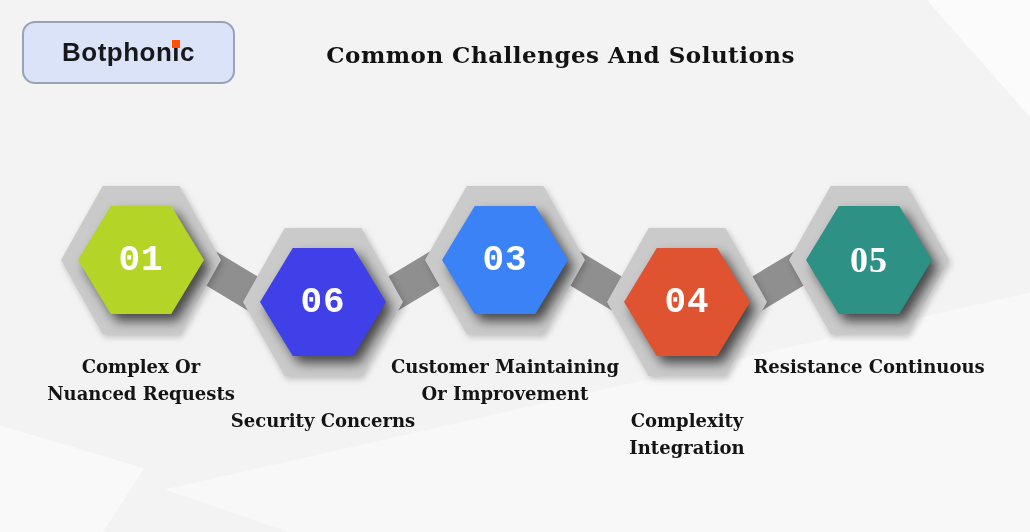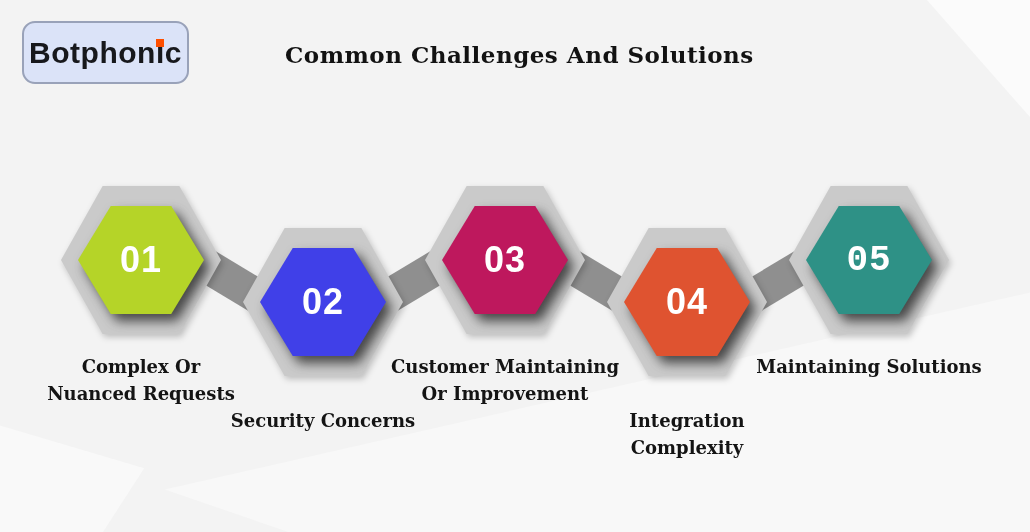--- a/index.html
+++ b/index.html
@@ -13,39 +13,39 @@
 
   
   .bg-shape { position:absolute; inset:0; pointer-events:none; }
   .bg-tr { background:#fbfbfb; clip-path:polygon(90% 0, 100% 0, 100% 22%); }
   .bg-br { background:#f8f8f8; clip-path:polygon(100% 55%, 100% 100%, 28% 100%, 16% 92%); }
   .bg-bl { background:#f9f9f9; clip-path:polygon(0 80%, 14% 88%, 10% 100%, 0 100%); }
 
   
   .logo {
     position:absolute; left:22px; top:21px;
-    width:167px; height:63px;
+    width:213px; height:63px;
     background:#dbe3f8;
     border:2px solid #99a2b9;
     border-radius:13px;
     display:flex; align-items:center; justify-content:center;
     font-family:"Liberation Sans", sans-serif;
-    font-weight:700; font-size:30px; color:#17181c;
+    font-weight:700; font-size:26px; color:#17181c;
     letter-spacing:0.5px;
   }
   .logo-i { position:relative; }
   .logo-i::before {
     content:""; position:absolute; top:3px; left:0px;
     width:8px; height:8px; background:#ff4f00;
   }
 
   
   .title {
     position:absolute; top:41px; left:285px; width:510px;
-    text-align:left;
+    text-align:right;
     font-size:23px; font-weight:700; color:#121212;
     letter-spacing:0.5px;
   }
 
   
   .connector {
     position:absolute; top:261px; width:90px; height:40px;
     background:#8f8f8f; z-index:1;
   }
   .c1 { left:187px; transform:skewY(31deg); }
@@ -66,23 +66,23 @@
     display:flex; align-items:center; justify-content:center;
   }
   .hex-inner-wrap { filter:drop-shadow(6px 7px 6px rgba(25,25,25,0.75)); }
   .hex-inner {
     width:126px; height:108px;
     clip-path:polygon(26% 0, 74% 0, 100% 50%, 74% 100%, 26% 100%, 0 50%);
     display:flex; align-items:center; justify-content:center;
   }
   .hex-number {
     color:#ffffff; font-size:36px; font-weight:700; letter-spacing:1px;
-    font-family:Liberation Sans, sans-serif;
+    font-family:Liberation Mono, monospace;
   }
-  .s5 .hex-number { font-family:Liberation Mono, monospace; }
+  .s5 .hex-number { font-family:Liberation Serif, serif; }
 
   .label {
     position:absolute; left:50%; margin-left:-150px; width:300px; top:167px;
     text-align:center; font-size:18px; font-weight:700; color:#141414;
     line-height:27px;
   }
   .step.low .label { top:179px; }
 </style>
 </head>
 <body>
@@ -118,35 +118,35 @@
     <div>Complex Or</div>
     <div>Nuanced Requests</div>
   </div>
 </div>
 
 <div class="step low s2">
   <div class="hex-outer-wrap">
       <div class="hex-outer">
     <div class="hex-inner-wrap">
           <div class="hex-inner" style="background-color: rgb(64, 64, 232);">
-      <span class="hex-number">02</span>
+      <span class="hex-number">06</span>
     </div>
         </div>
   </div>
     </div>
   <div class="label">
     <div>Security Concerns</div>
   </div>
 </div>
 
 <div class="step high s3">
   <div class="hex-outer-wrap">
       <div class="hex-outer">
     <div class="hex-inner-wrap">
-          <div class="hex-inner" style="background-color: #be185d;">
+          <div class="hex-inner" style="background-color: #3b82f6;">
       <span class="hex-number">03</span>
     </div>
         </div>
   </div>
     </div>
   <div class="label">
     <div>Customer Maintaining</div>
     <div>Or Improvement</div>
   </div>
 </div>
@@ -155,31 +155,31 @@
   <div class="hex-outer-wrap">
       <div class="hex-outer">
     <div class="hex-inner-wrap">
           <div class="hex-inner" style="background-color: rgb(223, 83, 48);">
       <span class="hex-number">04</span>
     </div>
         </div>
   </div>
     </div>
   <div class="label">
+    <div>Complexity</div>
     <div>Integration</div>
-    <div>Complexity</div>
   </div>
 </div>
 
 <div class="step high s5">
   <div class="hex-outer-wrap">
       <div class="hex-outer">
     <div class="hex-inner-wrap">
           <div class="hex-inner" style="background-color: rgb(46, 145, 134);">
       <span class="hex-number">05</span>
     </div>
         </div>
   </div>
     </div>
   <div class="label">
-    <div>Maintaining Solutions</div>
+    <div>Resistance Continuous</div>
   </div>
 </div>
 
 </body></html>

